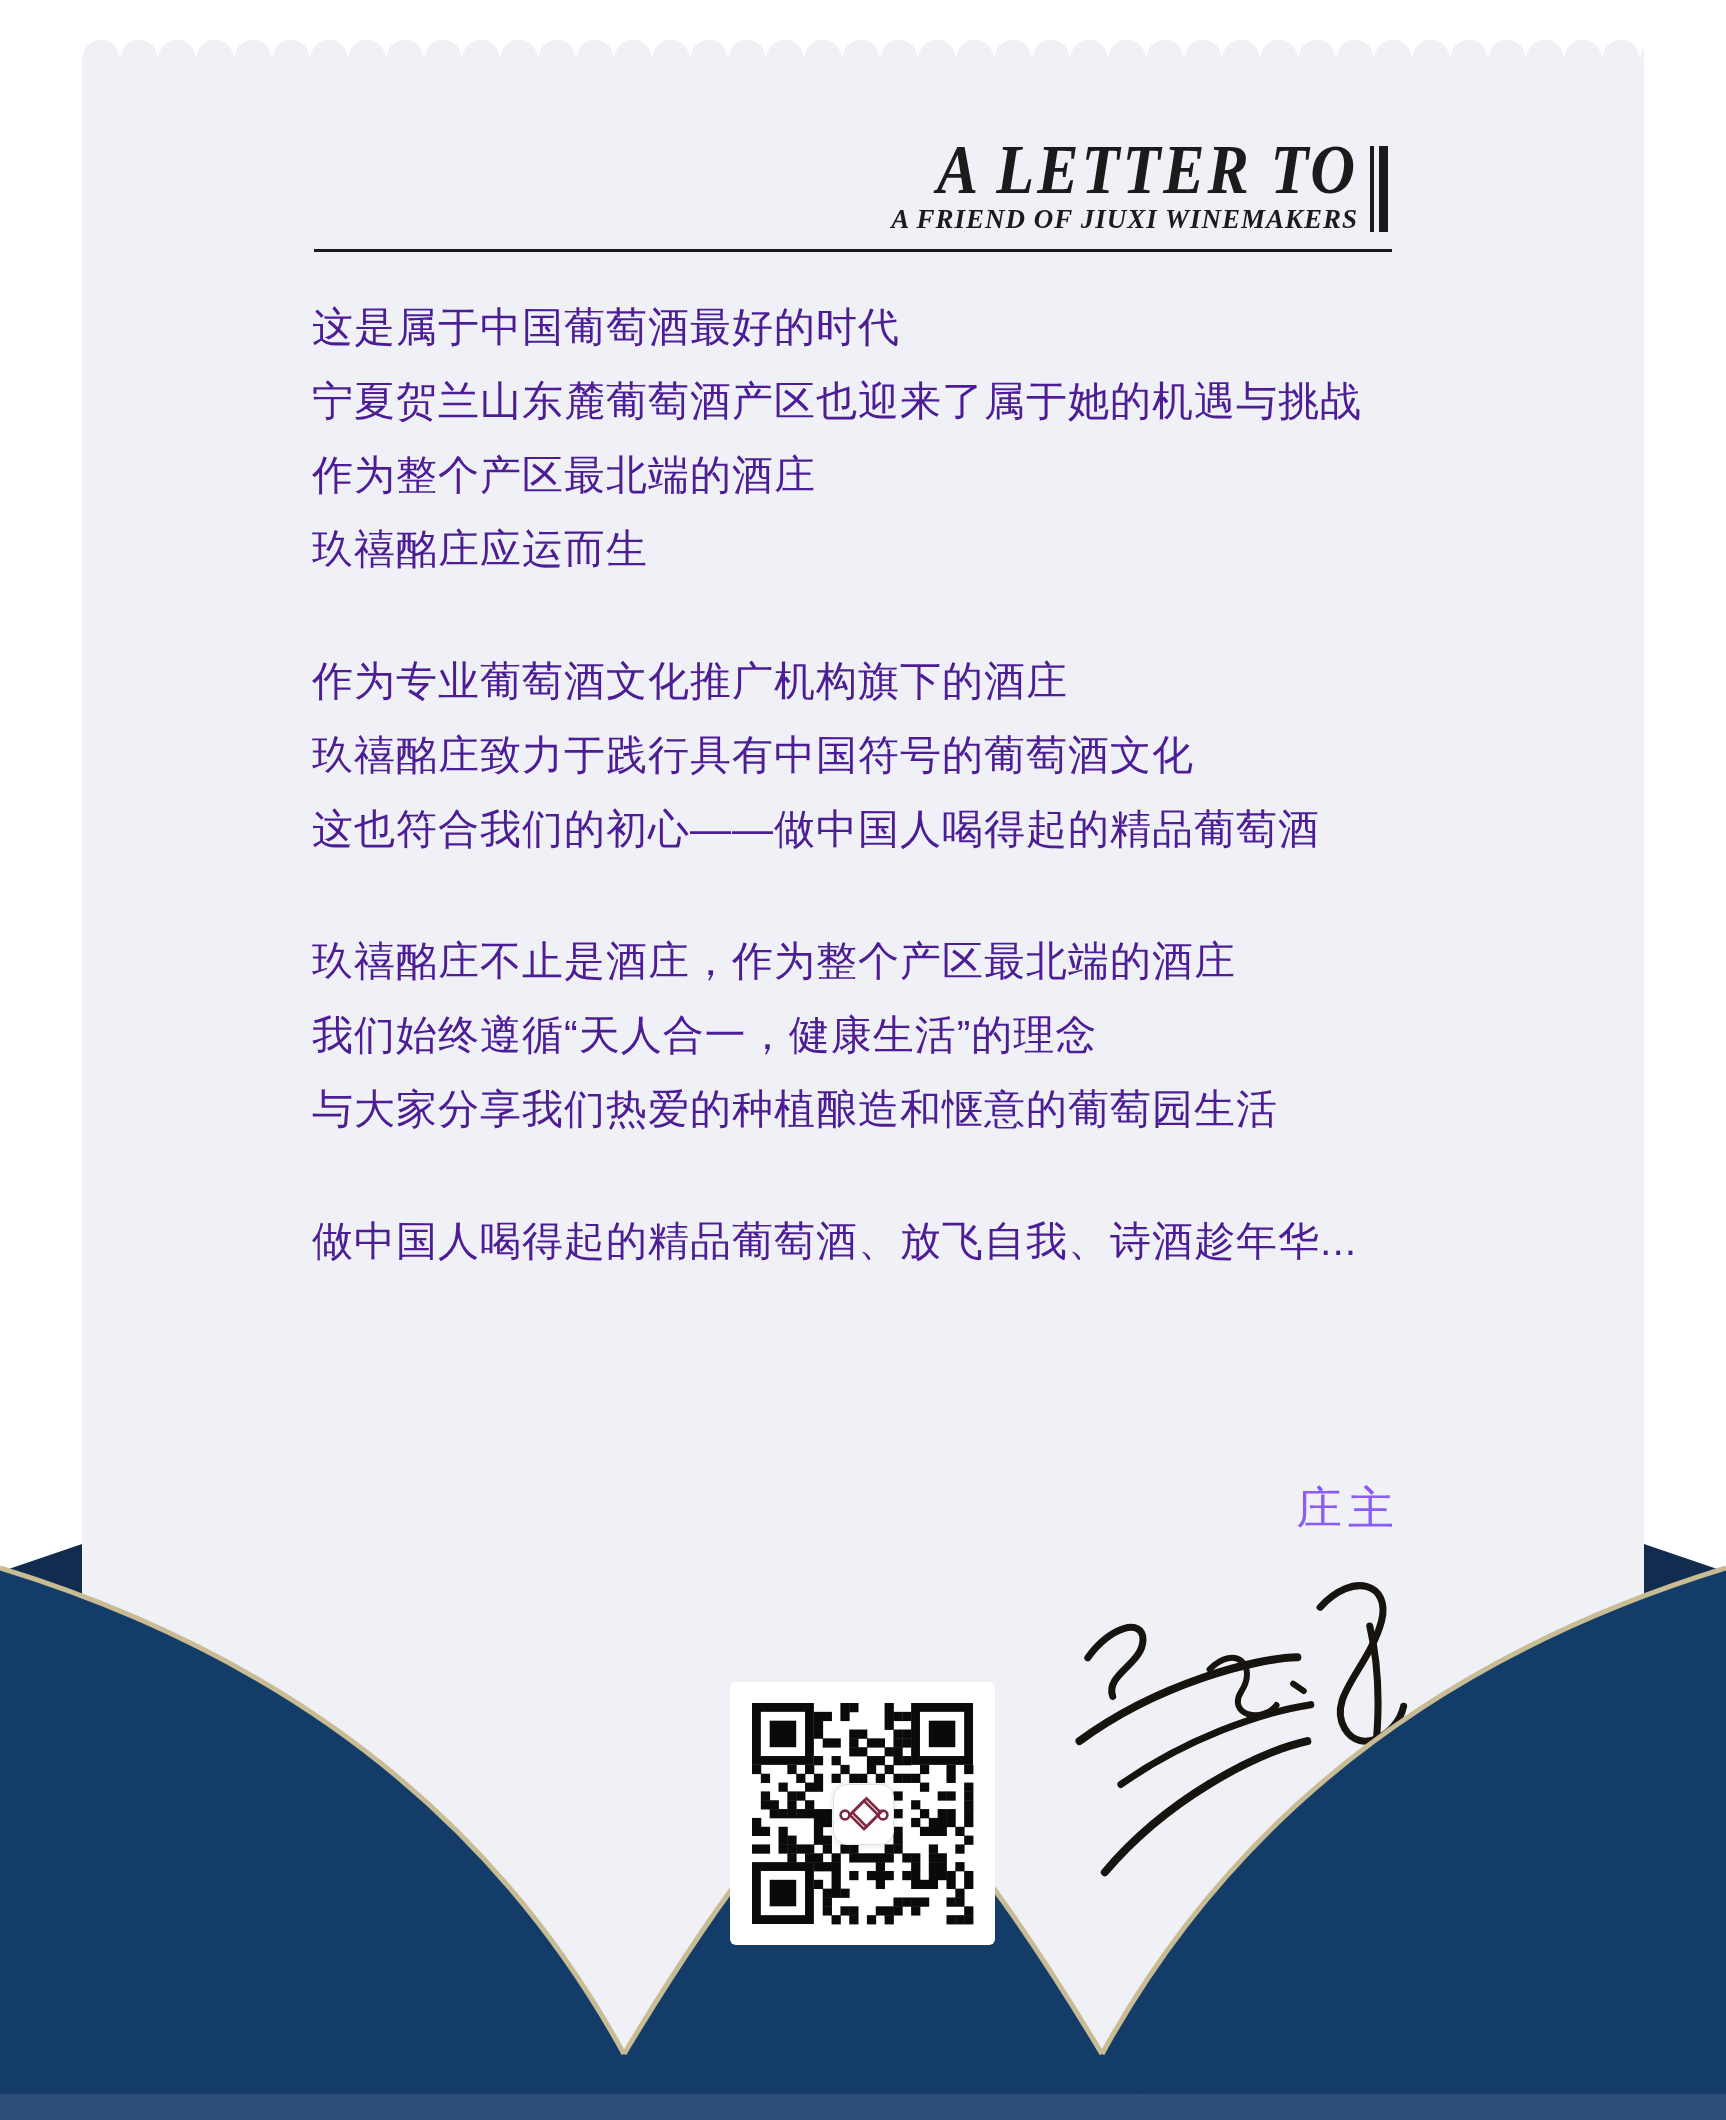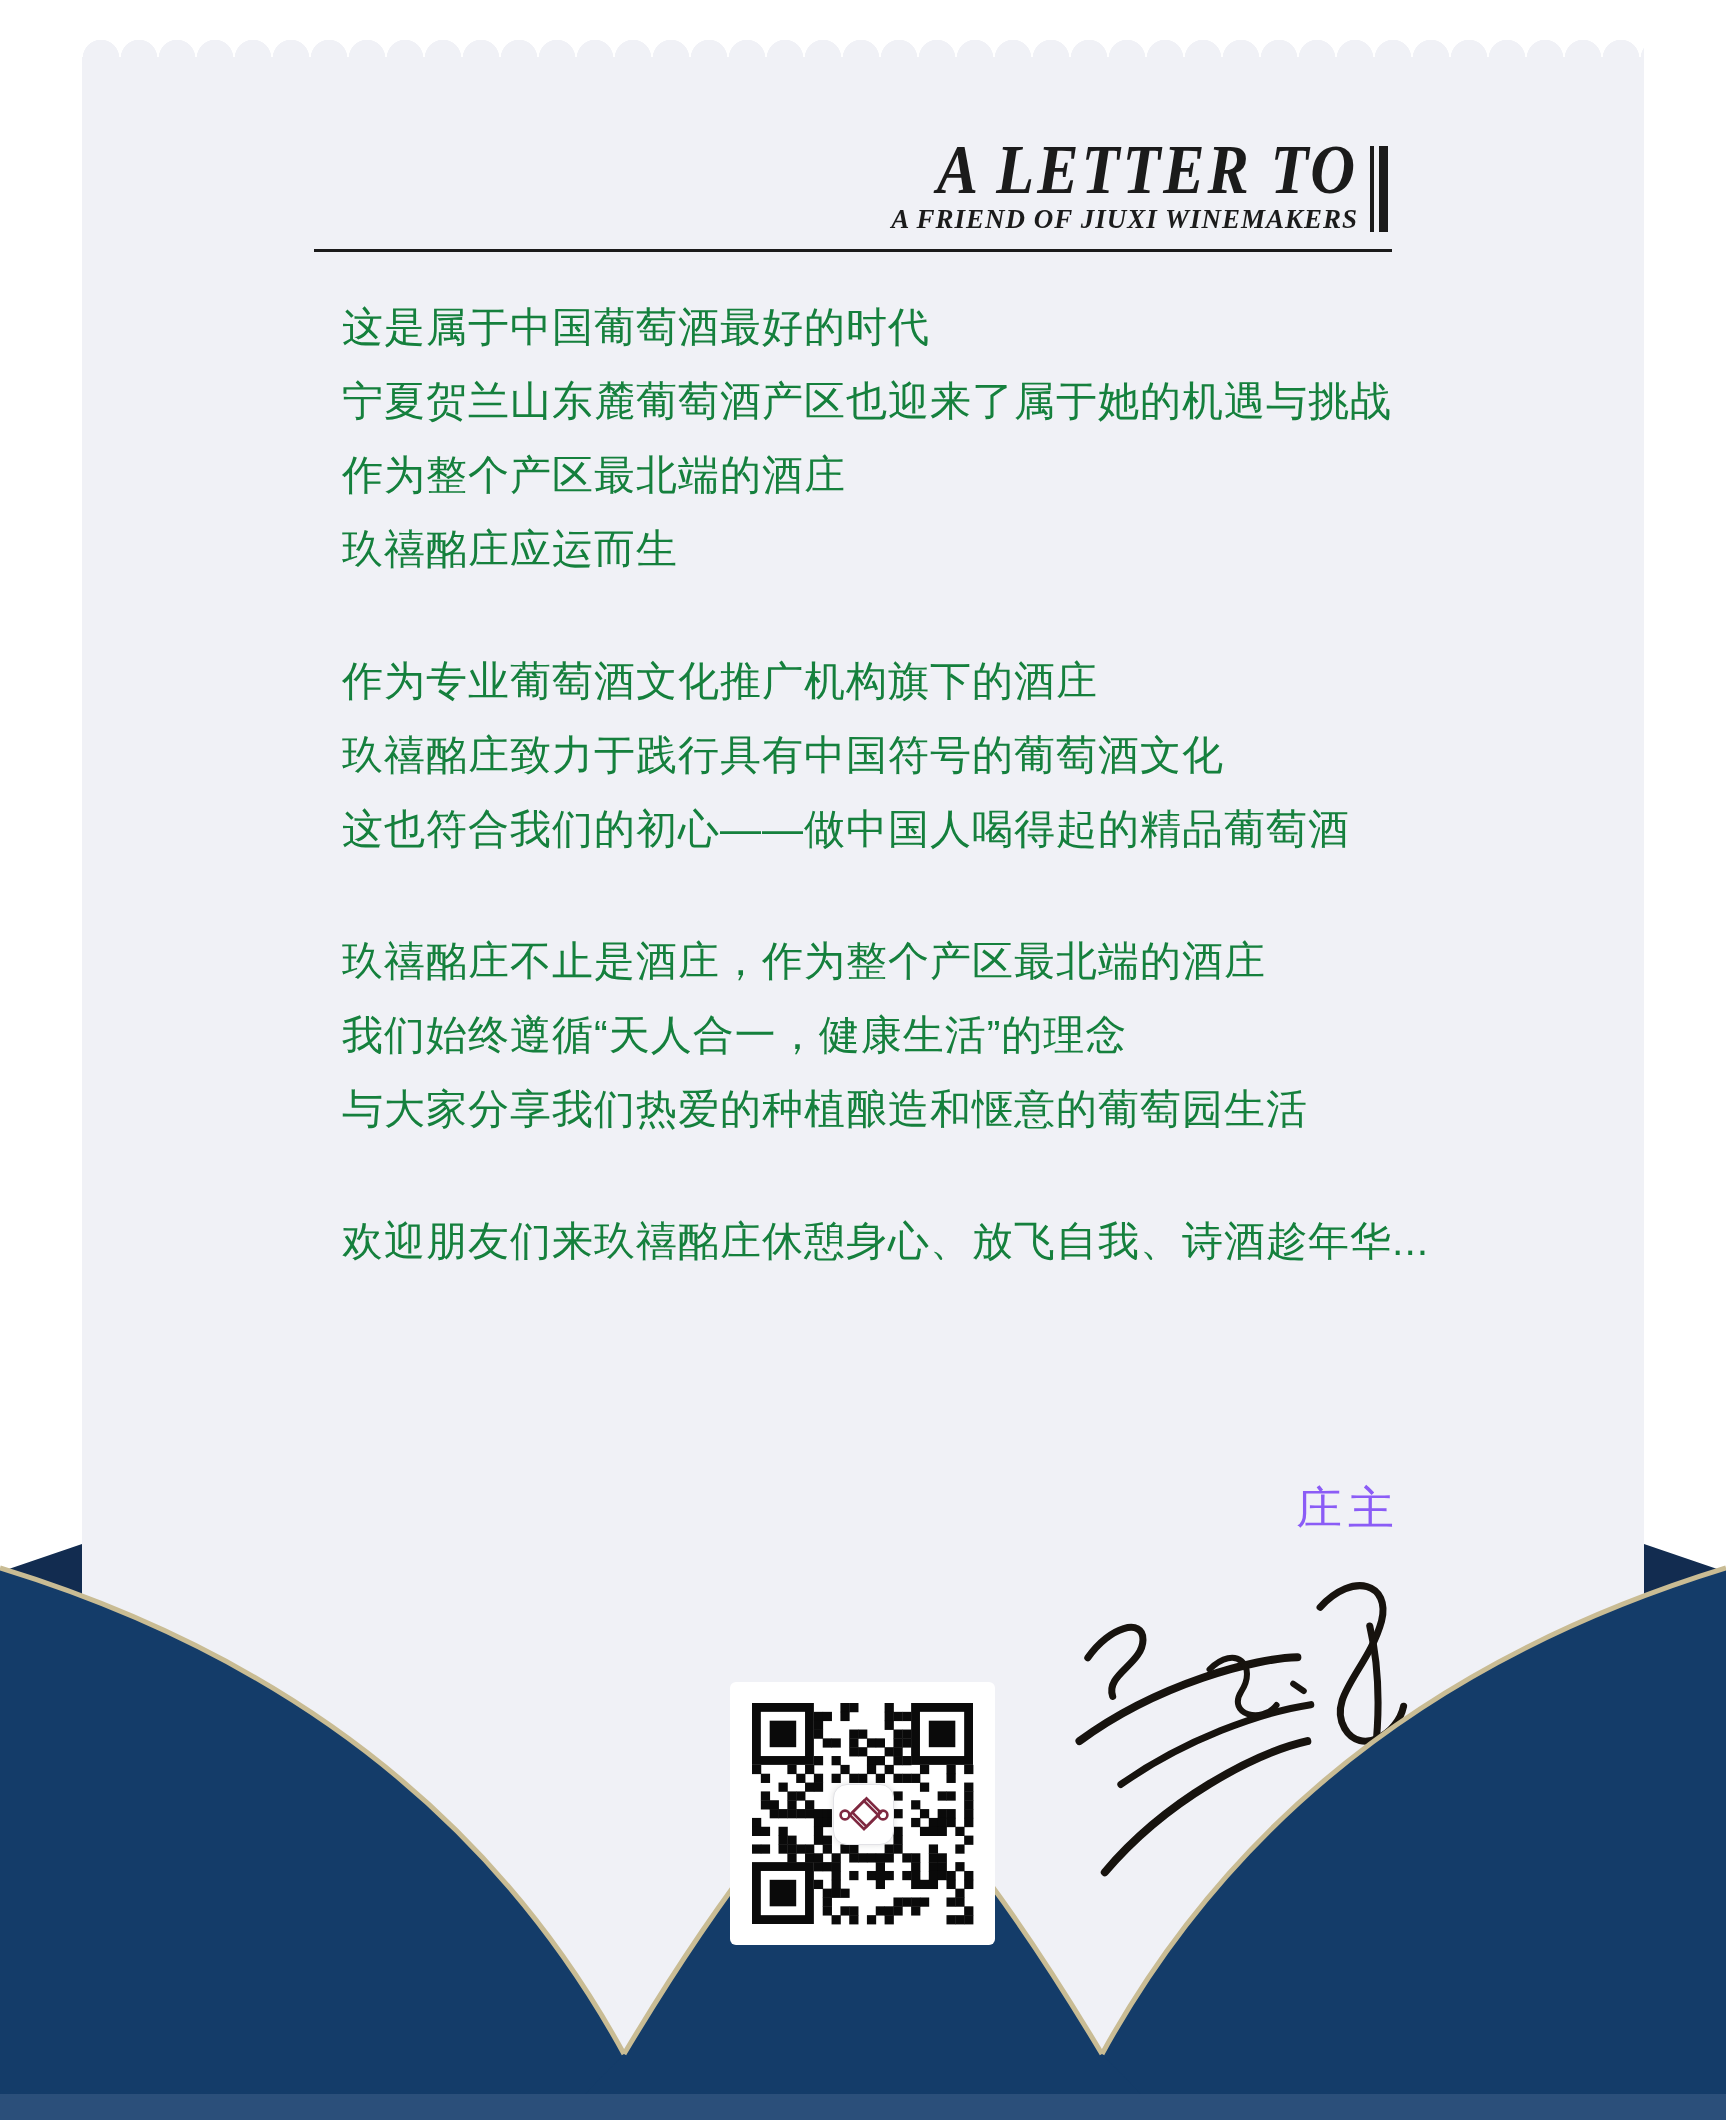--- a/index.html
+++ b/index.html
@@ -38,22 +38,21 @@
   .header-bars{position:absolute;top:146px;right:338px;height:86px;z-index:2;display:flex;gap:5px;}
   .bar-thin{width:4px;height:100%;background:var(--ink);}
   .bar-thick{width:9px;height:100%;background:var(--ink);}
   .header-rule{
     position:absolute;left:314px;top:249px;width:1078px;height:3px;
     background:var(--ink);z-index:2;
   }
   
   .letter-body{
     position:absolute;left:312px;top:290px;width:1160px;z-index:2;
-    color:#15803d;
-    margin-left:30px;
+    color:#4c1d95;
   }
   .para{margin:0 0 58px 0;}
   .para:last-child{margin-bottom:0;}
   .line{
     font-size:41px;line-height:74px;font-weight:500;letter-spacing:1px;
     white-space:nowrap;
   }
   
   .owner-label{
     position:absolute;right:326px;top:1478px;z-index:2;
@@ -106,21 +105,21 @@
         <div class="line">作为专业葡萄酒文化推广机构旗下的酒庄</div>
         <div class="line">玖禧酩庄致力于践行具有中国符号的葡萄酒文化</div>
         <div class="line">这也符合我们的初心——做中国人喝得起的精品葡萄酒</div>
       </div>
       <div class="para">
         <div class="line">玖禧酩庄不止是酒庄，作为整个产区最北端的酒庄</div>
         <div class="line">我们始终遵循“天人合一，健康生活”的理念</div>
         <div class="line">与大家分享我们热爱的种植酿造和惬意的葡萄园生活</div>
       </div>
       <div class="para">
-        <div class="line">欢迎朋友们来玖禧酩庄休憩身心、放飞自我、诗酒趁年华...</div>
+        <div class="line">做中国人喝得起的精品葡萄酒、放飞自我、诗酒趁年华...</div>
       </div>
     </div>
 
   <div class="owner-label">庄主</div>
   <div class="signature-wrap" aria-label="signature">
     <svg width="378" height="382" viewBox="0 0 370 380" fill="none" stroke="#17130e" stroke-linecap="round" stroke-linejoin="round">
       <path stroke-width="7" d="M28,108 C52,78 86,72 84,94 C82,118 44,126 50,148"></path>
       <path stroke-width="8" d="M14,190 C96,138 196,120 236,122"></path>
       <path stroke-width="7" d="M52,236 C118,196 196,174 246,170"></path>
       <path stroke-width="8" d="M30,322 C96,254 188,214 240,206"></path>

